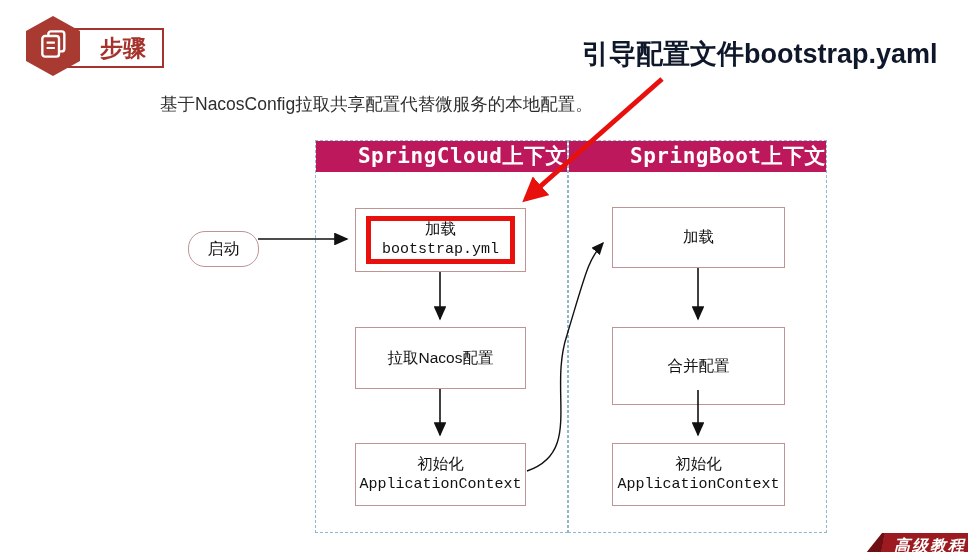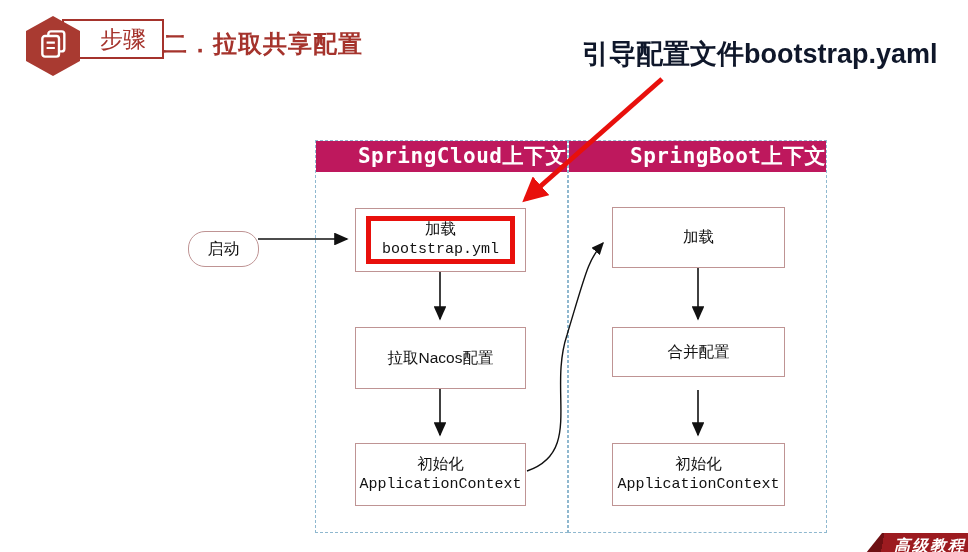--- a/index.html
+++ b/index.html
@@ -1,22 +1,22 @@
 <!DOCTYPE html>
 <html><head>
 <meta charset="utf-8">
 <style>
   html,body{margin:0;padding:0;background:#fff;}
   .slide{position:relative;width:968px;height:552px;background:#ffffff;overflow:hidden;
          font-family:"Liberation Sans",sans-serif;color:#222;}
 
   
-  .badge-box{position:absolute;left:62px;top:19px;width:78px;height:36px;
+  .badge-box{position:absolute;left:62px;top:28px;width:78px;height:36px;
              border:2px solid #a5332c;background:#fff;color:#a5332c;
-             font-size:23px;font-weight:normal;line-height:36px;text-align:center;
+             font-size:23px;font-weight:bold;line-height:36px;text-align:center;
              padding-left:20px;z-index:2;}
   .badge-hex{position:absolute;left:26px;top:16px;width:54px;height:60px;background:#a93a31;
              clip-path:polygon(50% 0,100% 25%,100% 75%,50% 100%,0 75%,0 25%);
              z-index:3;display:flex;align-items:center;justify-content:center;}
   .page-title{position:absolute;left:163px;top:28px;font-size:24px;font-weight:bold;
               color:#a5332c;letter-spacing:1px;z-index:2;}
   .annotation{position:absolute;left:582px;top:36px;font-size:27px;font-weight:bold;
               color:#0f172a;z-index:6;white-space:nowrap;}
   .subtitle{position:absolute;left:160px;top:92px;font-size:17.5px;color:#2e2e2e;z-index:2;}
 
@@ -30,21 +30,21 @@
 
   
   .node{position:absolute;border:1px solid #bf9494;background:#fff;box-sizing:border-box;
         display:flex;flex-direction:column;align-items:center;justify-content:center;
         font-size:15.5px;color:#111;z-index:2;text-align:center;line-height:1.35;}
   .code{font-family:Liberation Mono, monospace;font-size:15px;}
   .n1{left:355px;top:208px;width:171px;height:64px;}
   .n2{left:355px;top:327px;width:171px;height:62px;align-items:center;}
   .n3{left:355px;top:443px;width:171px;height:63px;}
   .n4{left:612px;top:207px;width:173px;height:61px;}
-  .n5{left:612px;top:327px;width:173px;height:50px;}
+  .n5{left:612px;top:327px;width:173px;height:78px;}
   .n6{left:612px;top:443px;width:173px;height:63px;}
   .hl{position:absolute;left:10px;right:10px;top:7px;bottom:7px;
       border:5px solid #e8100c;pointer-events:none;}
 
   .start-oval{position:absolute;left:188px;top:222px;width:69px;height:34px;
               border:1px solid #bf9494;border-radius:17px;background:#fff;
               font-size:16px;color:#111;display:flex;align-items:center;justify-content:center;z-index:2;margin-top:9px;}
 
   
   .wires{position:absolute;left:0;top:0;width:968px;height:552px;z-index:5;pointer-events:none;}
@@ -67,24 +67,24 @@
     <span>
       <svg viewBox="0 0 24 24" width="32" height="32" aria-hidden="true">
         <rect x="8.5" y="2.5" width="12" height="15" rx="2" fill="none" stroke="#fff" stroke-width="1.8"></rect>
         <rect x="4" y="6" width="12.5" height="15.5" rx="2" fill="#a93a31" stroke="#fff" stroke-width="1.8"></rect>
         <line x1="7.2" y1="11" x2="13.4" y2="11" stroke="#fff" stroke-width="1.6"></line>
         <line x1="7.2" y1="15" x2="13.4" y2="15" stroke="#fff" stroke-width="1.6"></line>
       </svg>
     </span>
   </div>
 
-  <div class="page-title">二．拉取共享配置</div>
 
   <div class="annotation">引导配置文件bootstrap.yaml</div>
 
+  <div class="subtitle">基于NacosConfig拉取共享配置代替微服务的本地配置。</div>
 
   <div class="col col-left">
     <div class="col-header">SpringCloud上下文</div>
   </div>
   <div class="col col-right">
     <div class="col-header">SpringBoot上下文</div>
   </div>
 
   <div class="start-oval">启动</div>
 

